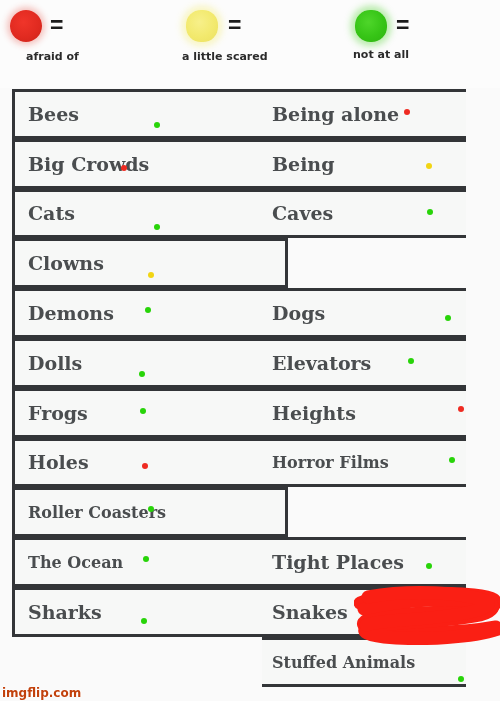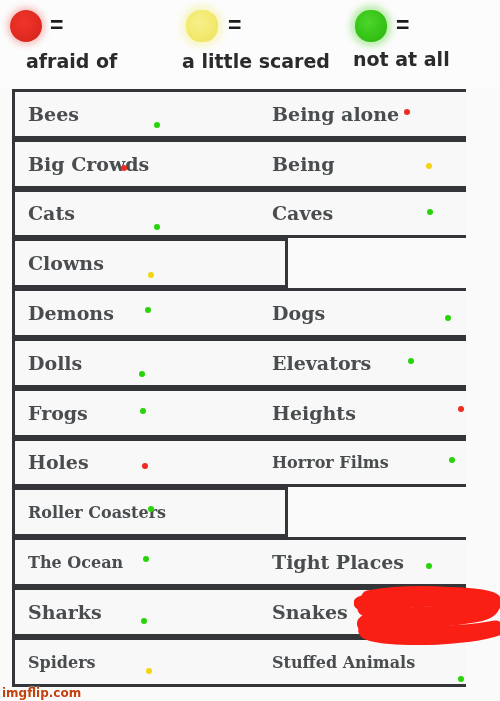--- a/index.html
+++ b/index.html
@@ -47,21 +47,21 @@
     font-family: "Liberation Sans", sans-serif;
     font-weight: bold;
     font-size: 23px;
     color: #1c1c1c;
     letter-spacing: -1px;
   }
   .legend-label {
     position: absolute;
     font-family: "DejaVu Sans", sans-serif;
     font-weight: bold;
-    font-size: 19px;
+    font-size: 11px;
     color: #2b2b2b;
     white-space: nowrap;
   }
 
   
   #table {
     position: absolute;
     left: 12px;
     top: 89px;
     width: 500px;
@@ -289,24 +289,20 @@
         <div class="cell cell-right" style="overflow: visible;">
           <div class="cell-label ">Snakes</div>
           <svg class="scribble" viewBox="0 0 150 62">
             <path d="M6,20 C30,10 70,8 120,12 C140,14 146,18 138,24 C120,30 60,28 24,34 C8,37 4,42 18,46 C50,52 110,50 142,44" stroke="#fa1f14" stroke-width="13" stroke-linecap="round" stroke-linejoin="round" fill="none"></path>
             <path d="M10,26 C50,16 100,14 134,20 C142,22 140,28 126,32 C90,40 40,38 16,44 C6,47 10,52 30,54 C70,58 120,54 144,46" stroke="#fa1f14" stroke-width="13" stroke-linecap="round" stroke-linejoin="round" fill="none"></path>
             <path d="M14,14 C60,6 110,10 132,18 C138,21 132,26 112,30 C70,38 30,36 12,42" stroke="#fa1f14" stroke-width="13" stroke-linecap="round" stroke-linejoin="round" fill="none"></path>
           </svg>
         </div>
       </div>
       <div class="row" style="top: 547.8px;">
-        <div class="cell cell-left">
-          <div class="cell-label lbl-sm">Spiders</div>
-          <div class="dot dot-yellow" style="left: 131px; top: 28px;"></div>
-        </div>
         <div class="cell cell-right">
           <div class="cell-label lbl-sm">Stuffed Animals</div>
           <div class="dot dot-green" style="left: 196px; top: 36px;"></div>
         </div>
       </div>
     </div>
 
   <div id="watermark">imgflip.com</div>
 
 </div>

